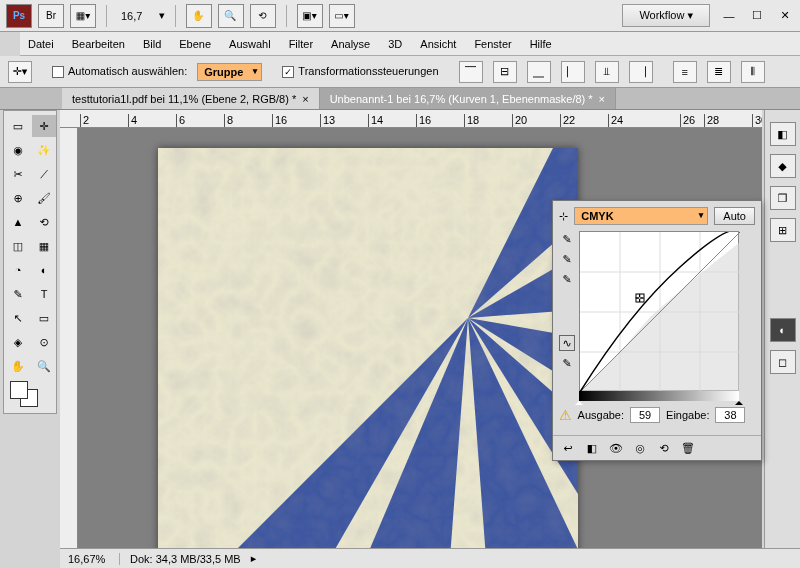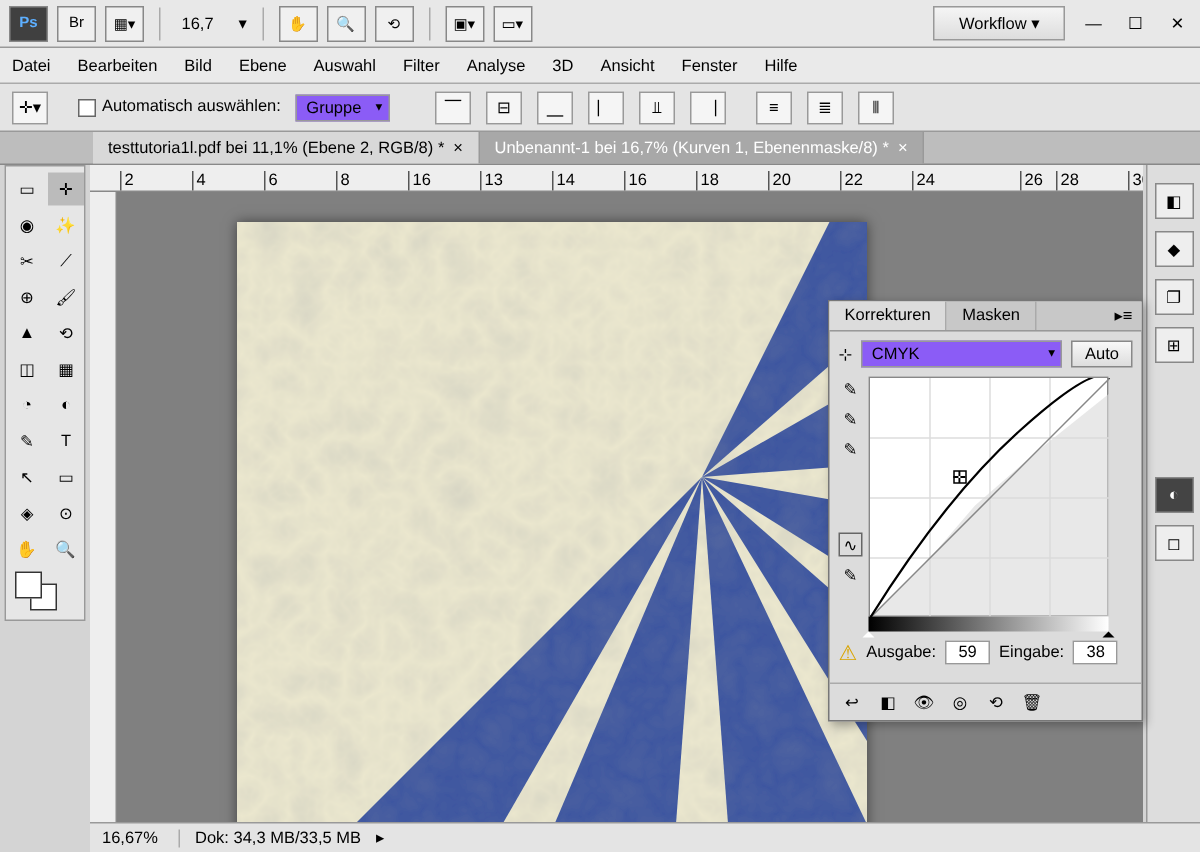--- a/index.html
+++ b/index.html
@@ -1,30 +1,30 @@
 <!DOCTYPE html>
 <html><head>
 <meta charset="utf-8">
 <style>
 * { margin: 0; padding: 0; box-sizing: border-box; font-family: Tahoma, sans-serif; font-size: 11px; }
 body { width: 800px; height: 568px; background: #d4d4d4; overflow: hidden; position: relative; }
 .toolbar-top { height: 32px; background: #e8e8e8; border-bottom: 1px solid #999; display: flex; align-items: center; padding: 0 6px; gap: 6px; }
 .toolbar-top .icon-box { width: 26px; height: 24px; background: #f0f0f0; border: 1px solid #888; display: flex; align-items: center; justify-content: center; font-size: 10px; cursor: pointer; }
-.toolbar-top .ps-icon { background: #404040; color: #5dafff; font-weight: bold; }
+.toolbar-top .ps-icon { background: #7f1d1d; color: #5dafff; font-weight: bold; }
 .toolbar-top .sep { width: 1px; height: 22px; background: #aaa; margin: 0 4px; }
 .zoom-field { padding: 2px 4px; min-width: 36px; }
 .workflow { margin-left: auto; padding: 4px 16px; border: 1px solid #999; background: linear-gradient(#f5f5f5,#ddd); cursor: pointer; }
 .win-btn { width: 18px; height: 14px; display:flex;align-items:center;justify-content:center; margin-left:4px; cursor:pointer; }
-.menu-bar { height: 24px; background: #eaeaea; border-bottom: 1px solid #aaa; display:flex; align-items:center; padding: 0 8px; gap: 18px; }
+.menu-bar { height: 24px; background: #eaeaea; border-bottom: 1px solid #aaa; display:flex; align-items:center; padding: 0 8px; gap: 18px; margin-left: 20px; }
 .menu-bar span { cursor: pointer; }
 .options-bar { height: 32px; background: #e4e4e4; border-bottom: 1px solid #999; display:flex; align-items:center; padding: 0 8px; gap: 10px; }
 .options-bar .o-icon { width:24px; height:22px; border:1px solid #999; background:#f5f5f5; display:flex;align-items:center;justify-content:center; cursor:pointer; }
 .checkbox { width:12px;height:12px;border:1px solid #666;background:#fff;display:inline-block;vertical-align:middle;margin-right:4px; }
 .checkbox.checked::after { content:"✓"; font-size:9px; position:relative; left:1px; top:-2px; }
-.select { border:1px solid #999; background:#8b5cf6; padding: 2px 18px 2px 6px; position:relative; }
+.select { border:1px solid #999; background:#fdba74; padding: 2px 18px 2px 6px; position:relative;font-weight:bold; }
 .select::after { content:"▾"; position:absolute; right:4px; top:2px; font-size:9px; }
 .doc-tabs { height: 22px; background: #bdbdbd; border-bottom:1px solid #888; display:flex; padding-left: 62px; }
 .doc-tab { padding: 3px 10px; border-right:1px solid #999; background:#d8d8d8; cursor:pointer; display:flex;align-items:center;gap:6px; }
 .doc-tab.active { background:#a8a8a8; color: #fff; }
 .doc-tab .close { font-size:11px; cursor:pointer; }
 .toolbox { position:absolute; left:3px; top:110px; width:54px; background:#e6e6e6; border:1px solid #999; padding:4px 2px; display:grid; grid-template-columns:1fr 1fr; gap:2px; }
 .toolbox .tool { width:24px; height:22px; display:flex; align-items:center; justify-content:center; cursor:pointer; }
 .toolbox .swatches { grid-column: 1/3; height:30px; position:relative; }
 .swatch-fg { width:18px;height:18px;background:#fff;border:1px solid #333;position:absolute;left:4px;top:2px; }
 .swatch-bg { width:18px;height:18px;background:#fff;border:1px solid #333;position:absolute;left:14px;top:10px; }
@@ -96,20 +96,21 @@
     <span>Fenster</span>
     <span>Hilfe</span>
   </div>
 
 <div class="options-bar">
   <div class="o-icon">✛▾</div>
   <div class="sep"></div>
   <label><span class="checkbox"></span><span>Automatisch auswählen:</span></label>
   <div class="select">Gruppe</div>
   <div class="sep"></div>
+  <label><span class="checkbox checked"></span><span>Transformationssteuerungen</span></label>
   <div class="sep"></div>
   <div class="o-icon">⎺</div>
   <div class="o-icon">⊟</div>
   <div class="o-icon">⎽</div>
   <div class="o-icon">⎸</div>
   <div class="o-icon">⫫</div>
   <div class="o-icon">⎹</div>
   <div class="sep"></div>
   <div class="o-icon">≡</div>
   <div class="o-icon">≣</div>
@@ -203,25 +204,20 @@
   <div class="dock-icon">◧</div>
   <div class="dock-icon">◆</div>
   <div class="dock-icon">❐</div>
   <div class="dock-icon">⊞</div>
   <div style="height:60px"></div>
   <div class="dock-icon" style="background:#444;color:#fff">◐</div>
   <div class="dock-icon">◻</div>
 </div>
 
 <div class="panel">
-  <div class="panel-tabs">
-    <div class="panel-tab active">Korrekturen</div>
-    <div class="panel-tab">Masken</div>
-    <div style="margin-left:auto;padding:3px 6px;cursor:pointer">▸≡</div>
-  </div>
   <div class="panel-body">
     <div class="panel-row">
       <span>⊹</span>
       <div class="select" style="flex:1">CMYK</div>
       <div class="btn">Auto</div>
     </div>
     <div class="curves-box">
       <div class="curves-tools">
         <div>✎</div>
         <div>✎</div>

